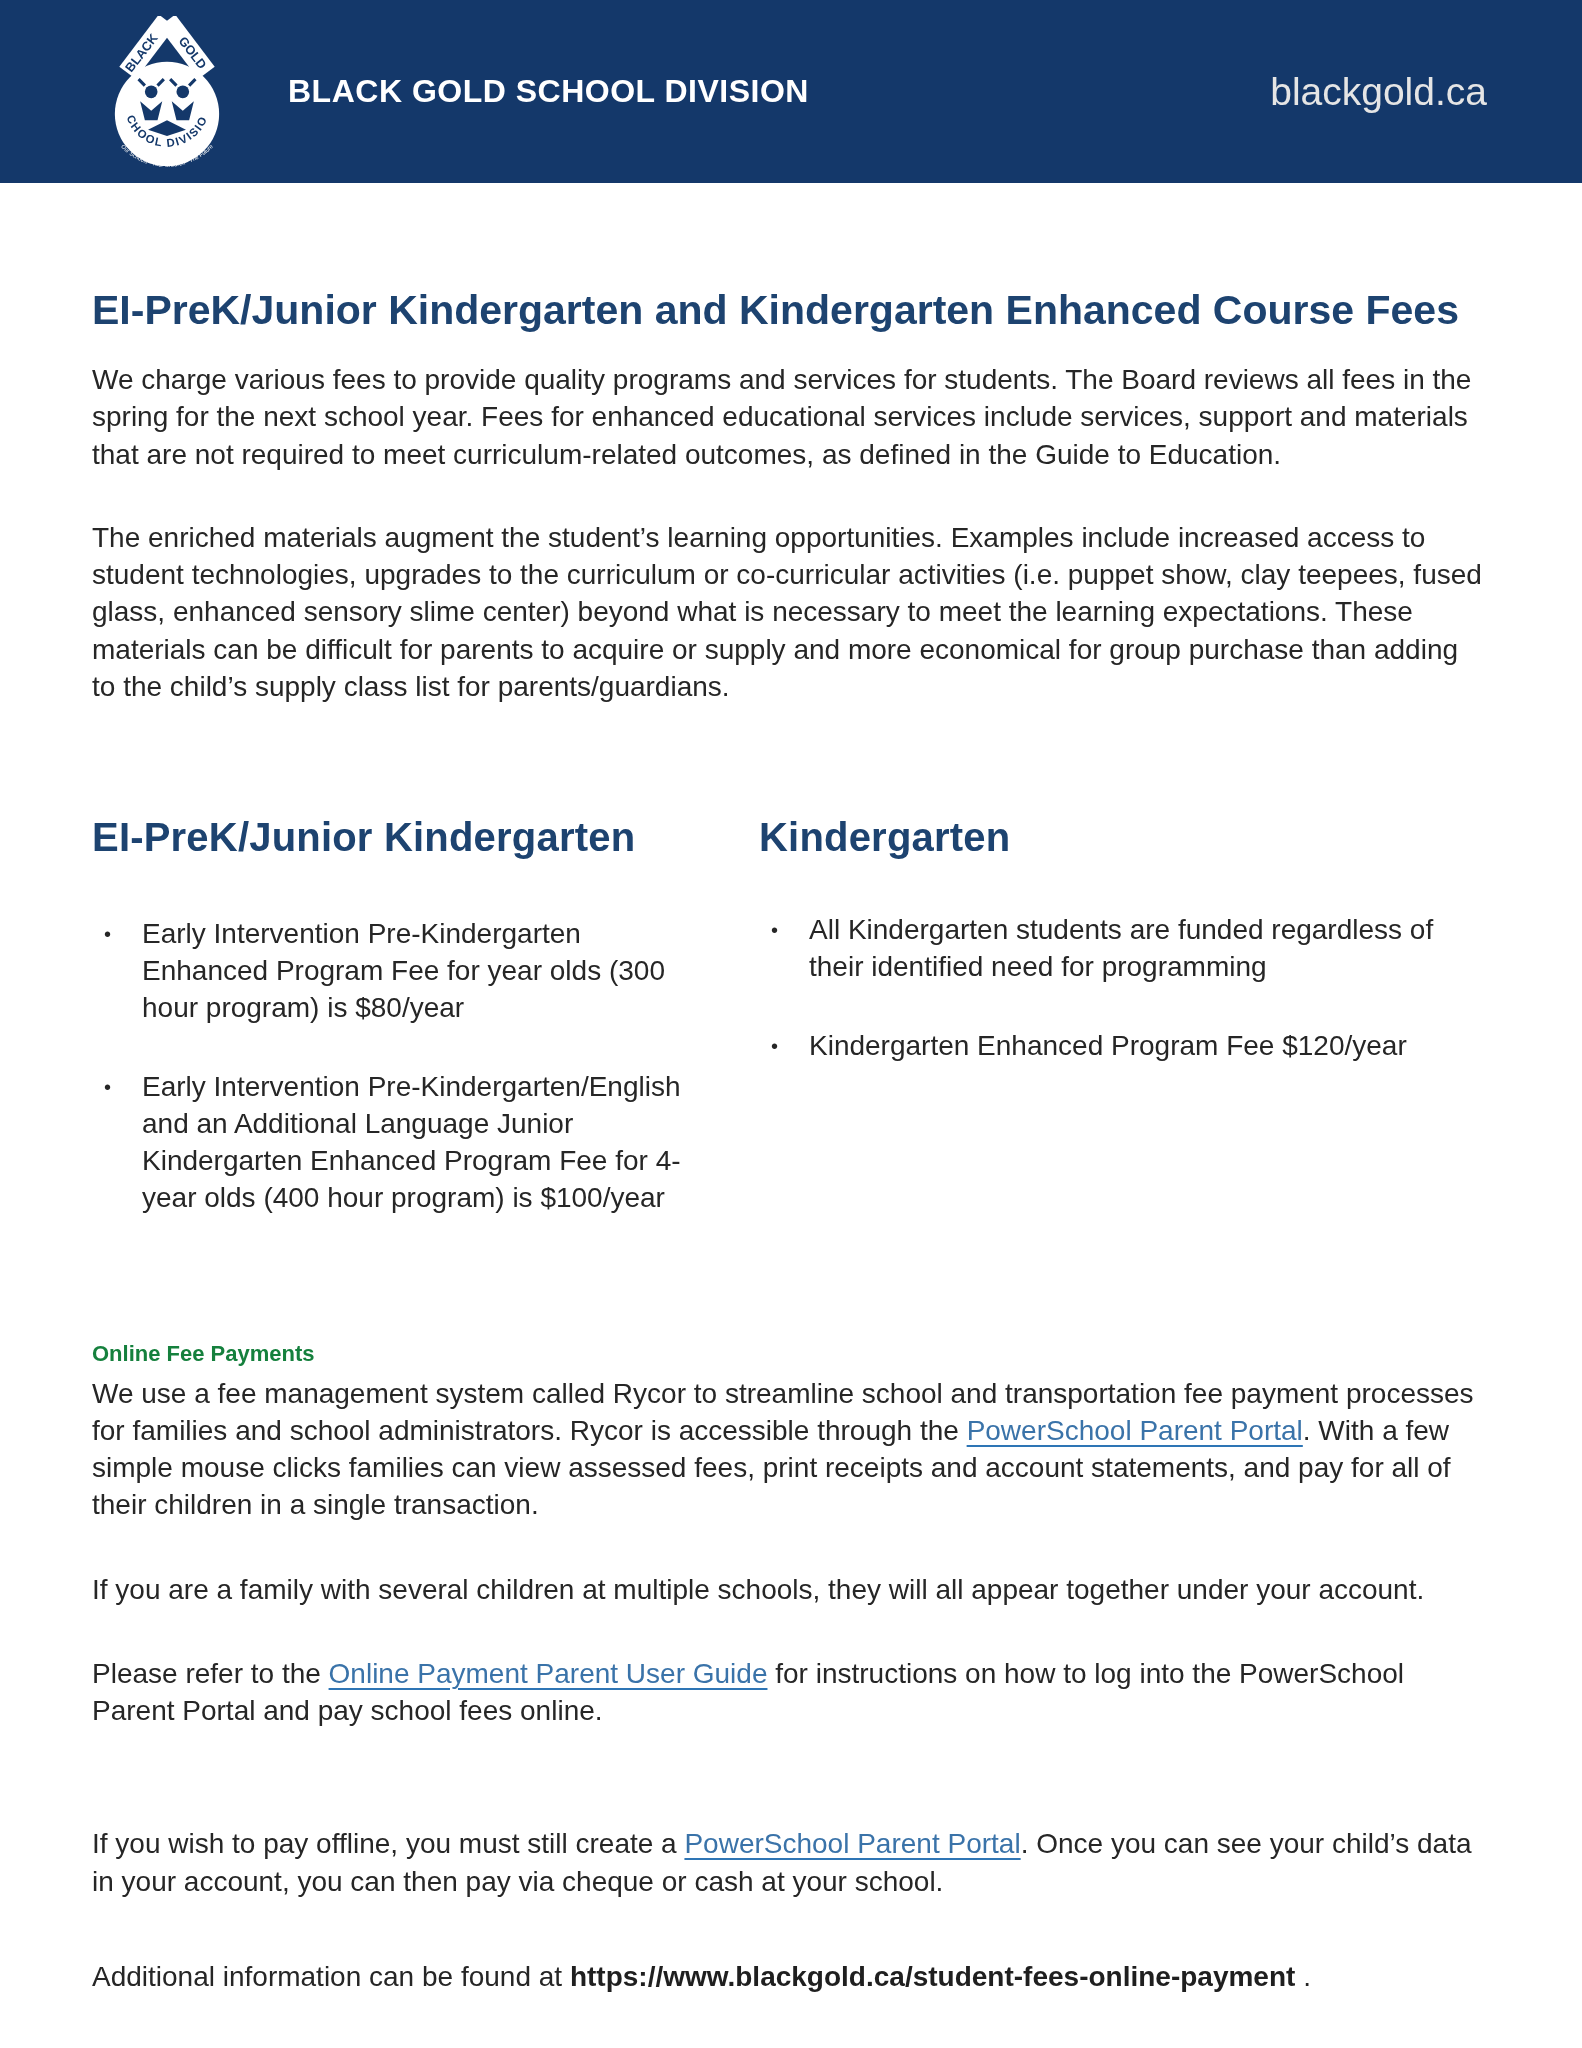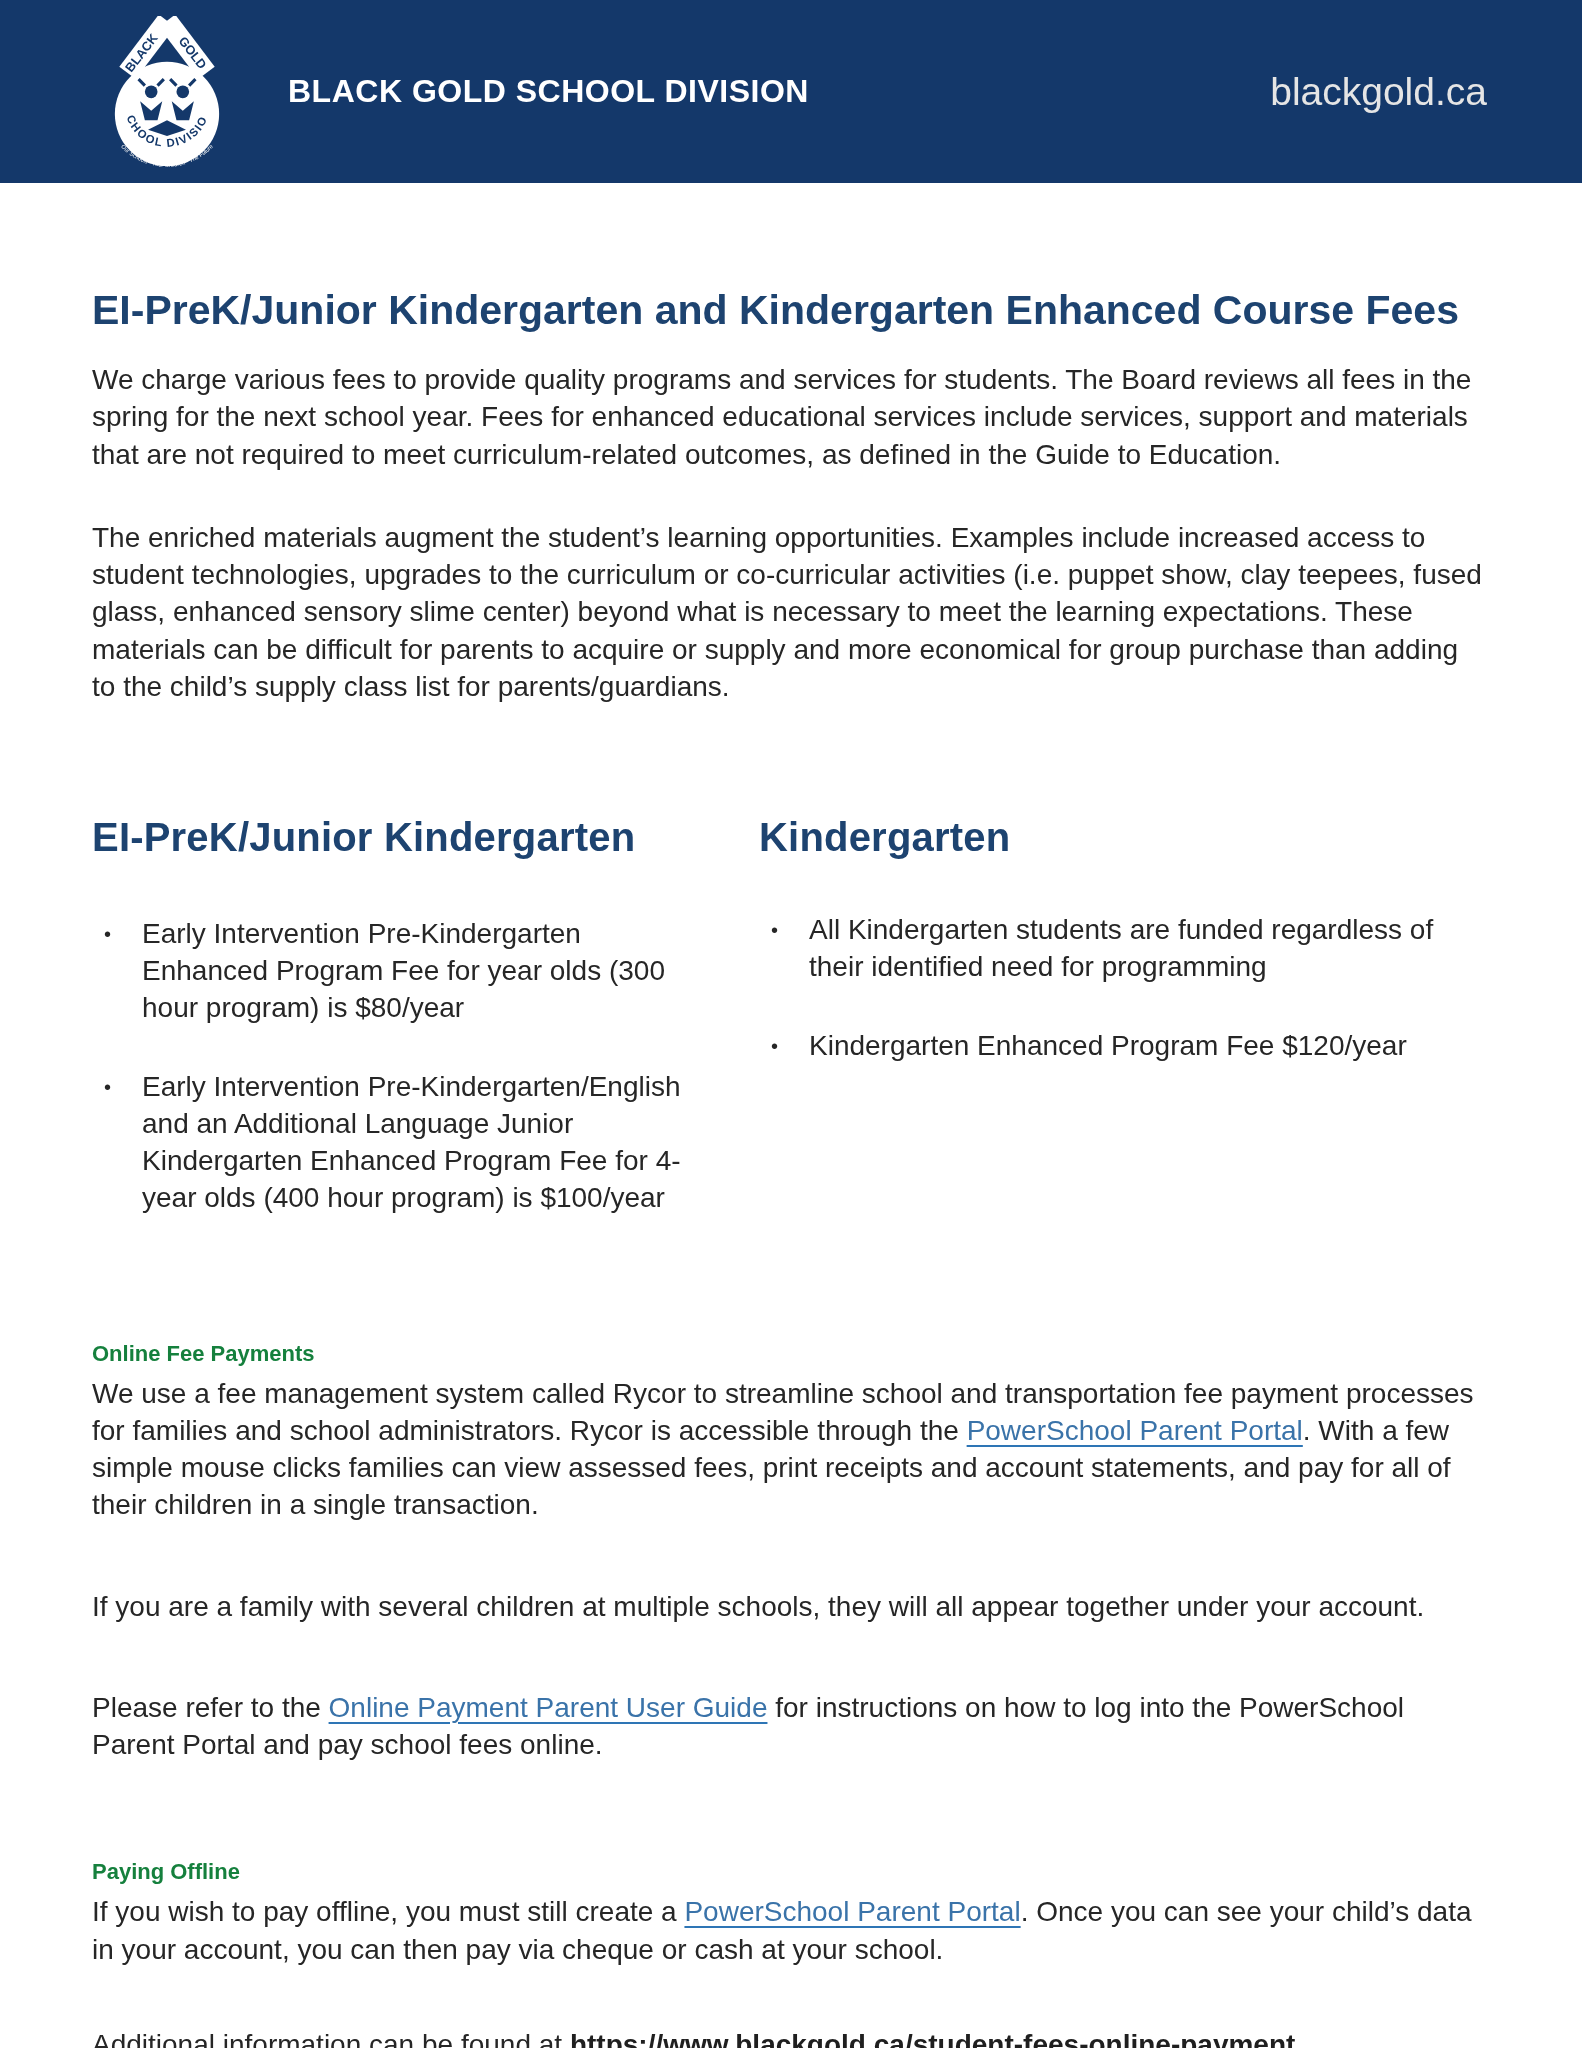--- a/index.html
+++ b/index.html
@@ -89,21 +89,21 @@
   
   .section-online   { margin-top: 82px; }
   .section-offline  { margin-top: 96px; }
   .section-student  { margin-top: 58px; }
   h3.sub-heading {
     font-size: 22px;
     color: #15803d;
     font-weight: bold;
     margin-bottom: 8px;
   }
-  .gap-para { margin-top: 64px; }
+  .gap-para { margin-top: 47px; }
   .it { }
   .bd { font-weight: 600; color: #1f1f1f; }
   a.doclink {
     color: #3a73a9;
     text-decoration: underline;
     text-decoration-color: #2e75b5;
     text-underline-offset: 5px;
     text-decoration-thickness: 2px;
     cursor: pointer;
   }
@@ -186,21 +186,20 @@
   </div>
 
   <section class="section-online">
     <h3 class="sub-heading">Online Fee Payments</h3>
     <p class="body-text"><span>We use a fee management system called </span><span class="it">Rycor</span><span> to streamline school and transportation fee payment processes for families and school administrators. </span><span class="it">Rycor</span><span> is accessible through the </span><a class="doclink" href="#">PowerSchool Parent Portal</a><span>. With a few simple mouse clicks families can view assessed fees, print receipts and account statements, and pay for all of their children in a single transaction.</span></p>
     <p class="body-text gap-para">If you are a family with several children at multiple schools, they will all appear together under your account.</p>
     <p class="body-text gap-para"><span>Please refer to the </span><a class="doclink" href="#">Online Payment Parent User Guide</a><span> for instructions on how to log into the PowerSchool Parent Portal and pay school fees online.</span></p>
   </section>
 
   <section class="section-offline">
-    <h3 class="sub-heading">Paying Offline</h3>
     <p class="body-text"><span>If you wish to pay offline, you must still create a </span><a class="doclink" href="#">PowerSchool Parent Portal</a><span>. Once you can see your child’s data in your account, you can then pay via cheque or cash at your school.</span></p>
   </section>
 
   <section class="section-student">
     <p class="body-text"><span>Additional information can be found at </span><span class="bd">https://www.blackgold.ca/student-fees-online-payment</span><span> .</span></p>
 
   </section>
 
 </main>
 

